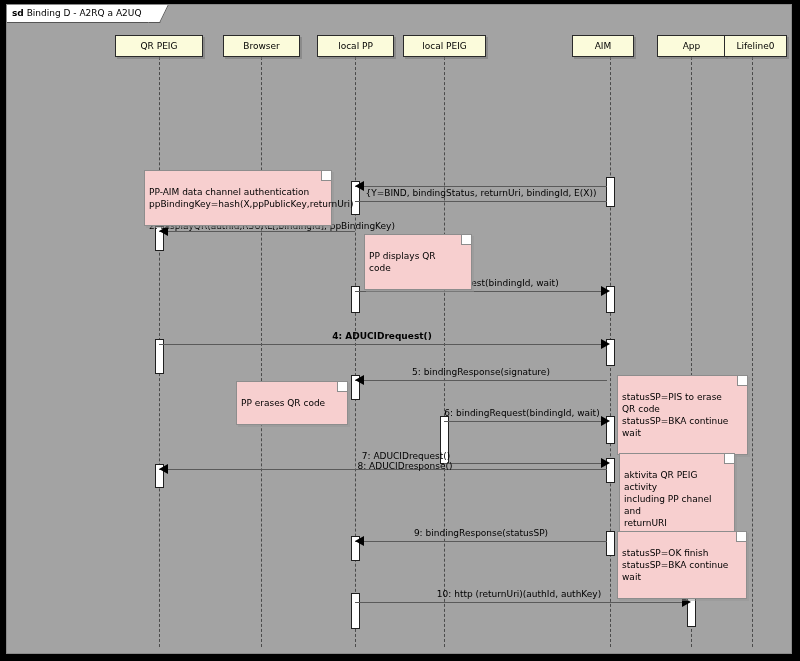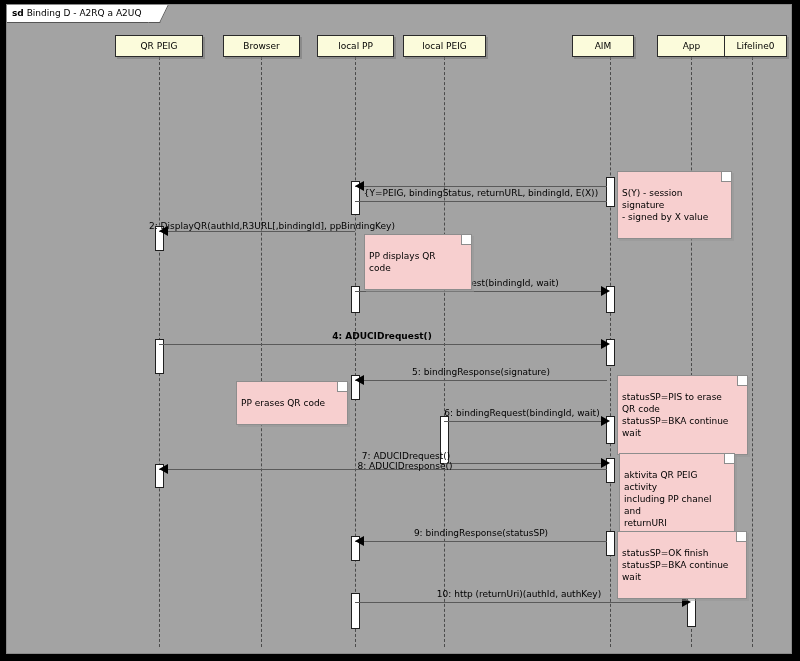--- a/index.html
+++ b/index.html
@@ -156,21 +156,21 @@
     <div class="act" style="left:344px;top:531px;height:25px;"></div>
 
     <div class="act" style="left:344px;top:588px;height:36px;"></div>
 
     <div class="act" style="left:680px;top:592px;height:30px;"></div>
 
     <div class="msg" style="left:348px;top:181px;width:252px;"></div>
     <div class="arrowL" style="left:348px;top:176px;"></div>
 
     <div class="msg" style="left:348px;top:196px;width:252px;"></div>
-    <div class="mlabel" style="left:474px;top:183px;">{Y=PEIG, bindingStatus, returnURL, bindingId, E(X))</div>
+    <div class="mlabel" style="left:474px;top:183px;">{Y=BIND, bindingStatus, returnUri, bindingId, E(X))</div>
 
     <div class="msg" style="left:152px;top:226px;width:196px;"></div>
     <div class="arrowL" style="left:152px;top:221px;"></div>
     <div class="mlabel left" style="left:142px;top:216px;">2: DisplayQR(authId,R3URL[,bindingId], ppBindingKey)</div>
 
     <div class="msg" style="left:348px;top:286px;width:246px;"></div>
     <div class="arrowR" style="left:594px;top:281px;"></div>
     <div class="mlabel" style="left:474px;top:273px;">3: bindingRequest(bindingId, wait)</div>
 
     <div class="msg" style="left:152px;top:339px;width:442px;"></div>
@@ -194,26 +194,26 @@
     <div class="mlabel" style="left:398px;top:456px;">8: ADUCIDresponse()</div>
 
     <div class="msg" style="left:348px;top:536px;width:252px;"></div>
     <div class="arrowL" style="left:348px;top:531px;"></div>
     <div class="mlabel" style="left:474px;top:523px;">9: bindingResponse(statusSP)</div>
 
     <div class="msg" style="left:348px;top:597px;width:327px;"></div>
     <div class="arrowR" style="left:675px;top:592px;"></div>
     <div class="mlabel" style="left:512px;top:584px;">10: http (returnUri)(authId, authKey)</div>
 
-
-    <div class="note" style="left:610px;top:166px;width:115px;">
-      <span>S(Y) - session signature
-- signed by X value</span>
-      <span class="fold"></span>
-    </div>
+    <div class="note" style="left:137px;top:165px;width:188px;">
+      <span>PP-AIM data channel authentication
+ppBindingKey=hash(X,ppPublicKey,returnUri)</span>
+      <span class="fold"></span>
+    </div>
+
 
     <div class="note" style="left:357px;top:229px;width:108px;">
       <span>PP displays QR code</span>
       <span class="fold"></span>
     </div>
 
     <div class="note" style="left:229px;top:376px;width:112px;">
       <span>PP erases QR code</span>
       <span class="fold"></span>
     </div>

